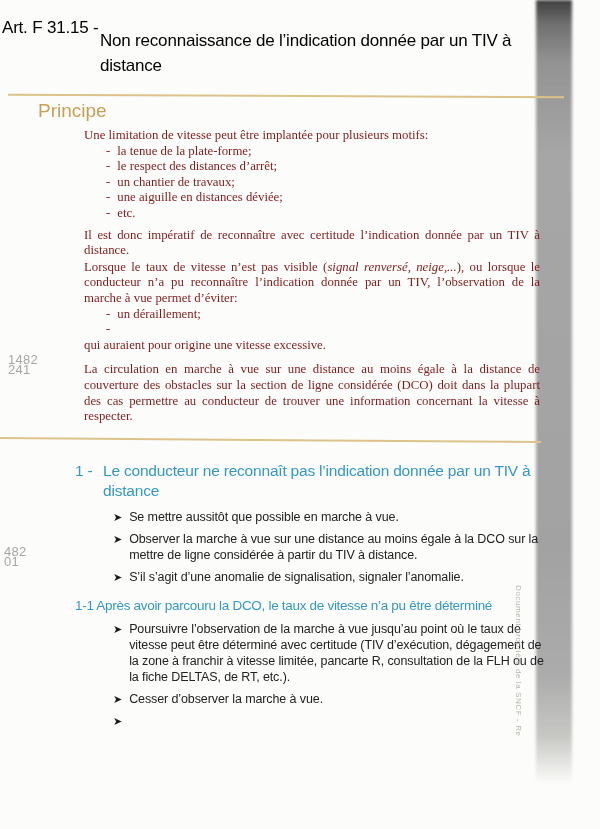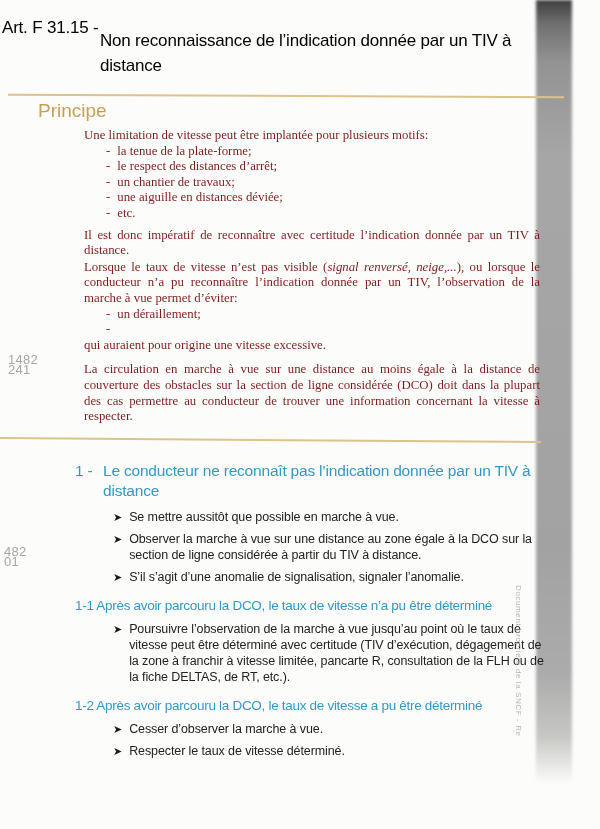--- a/index.html
+++ b/index.html
@@ -149,42 +149,40 @@
       <span class="num">1 -</span>
       <span>Le conducteur ne reconnaît pas l’indication donnée par un TIV à distance</span>
     </h2>
     <ul class="arrow-list">
       <li>
           <span class="arrow">➤</span>
           <span>Se mettre aussitôt que possible en marche à vue.</span>
         </li>
       <li>
           <span class="arrow">➤</span>
-          <span>Observer la marche à vue sur une distance au zone égale à la DCO sur la section de ligne considérée à partir du TIV à distance.</span>
+          <span>Observer la marche à vue sur une distance au moins égale à la DCO sur la mettre de ligne considérée à partir du TIV à distance.</span>
         </li>
       <li>
           <span class="arrow">➤</span>
           <span>S’il s’agit d’une anomalie de signalisation, signaler l’anomalie.</span>
         </li>
     </ul>
     <h3 class="blue-h3">1-1 Après avoir parcouru la DCO, le taux de vitesse n’a pu être déterminé</h3>
     <ul class="arrow-list" style="margin-top:0">
       <li>
           <span class="arrow">➤</span>
           <span>Poursuivre l’observation de la marche à vue jusqu’au point où le taux de vitesse peut être déterminé avec certitude (TIV d’exécution, dégagement de la zone à franchir à vitesse limitée, pancarte R, consultation de la FLH ou de la fiche DELTAS, de RT, etc.).</span>
         </li>
     </ul>
-    <h3 class="blue-h3">1-2 Après avoir parcouru la DCO, le taux de vitesse a pu être déterminé</h3>
     <ul class="arrow-list" style="margin-top:0">
       <li>
           <span class="arrow">➤</span>
           <span>Cesser d’observer la marche à vue.</span>
         </li>
       <li style="margin-top:3px">
           <span class="arrow">➤</span>
-          <span>Respecter le taux de vitesse déterminé.</span>
         </li>
     </ul>
   </section>
 
   <div class="watermark">Document propriété de la SNCF - Re</div>
 
 </div>
 
 </body></html>

